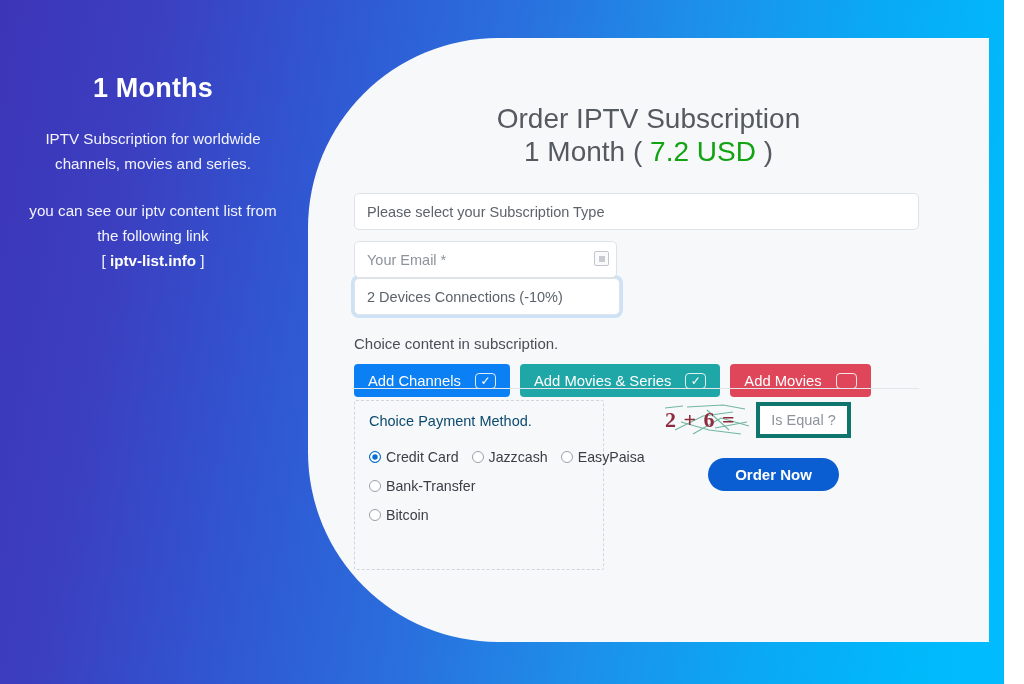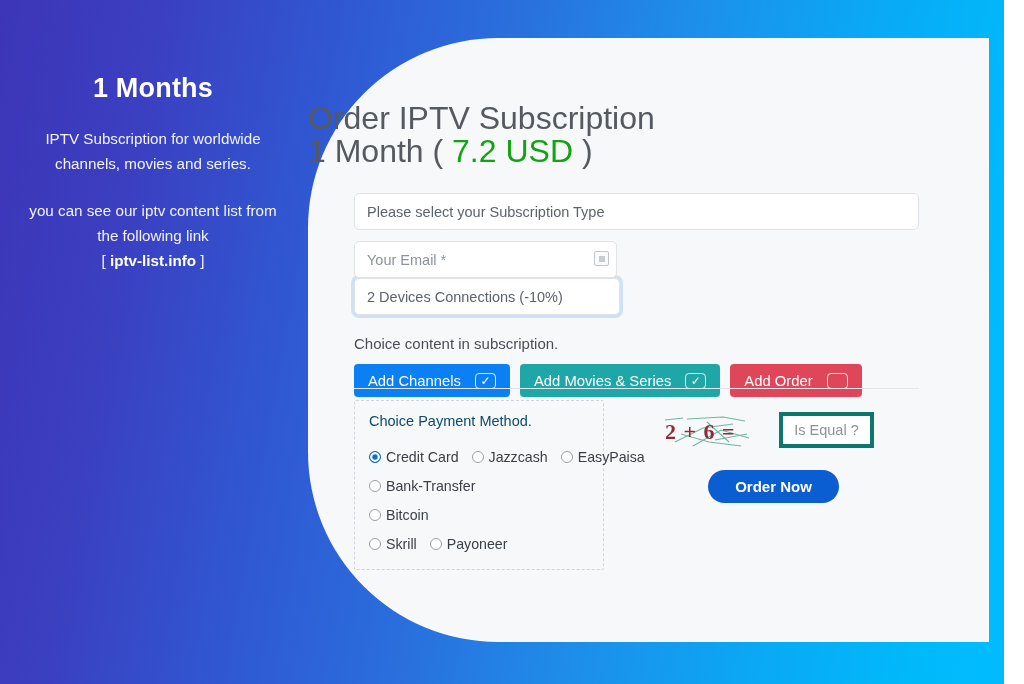--- a/index.html
+++ b/index.html
@@ -69,21 +69,22 @@
     border-bottom-left-radius: 190px 190px;
     border-top-right-radius: 0;
     border-bottom-right-radius: 0;
   }
 
   
   .order-title {
     position: absolute;
     left: 0; top: 64px;
     width: 681px;
-    font-size: 32px;
+    text-align: center;
+    font-size: 28px;
     color: #555a61;
     line-height: 33px;
     font-weight: 400;
   }
   .price { color: #12a312; font-weight: 400; }
 
   
   .form-area {
     position: absolute;
     left: 46px;
@@ -256,22 +257,22 @@
 
   
   .captcha-row {
     position: absolute;
     left: 355px;
     top: 362px;
     width: 256px;
   }
   .captcha-line {
     display: flex;
-    gap: 28px;
-    margin-top: 12px;
+    align-items: center;
+    gap: 5px;
   }
   .captcha-img {
     width: 88px;
     height: 40px;
     position: relative;
     overflow: hidden;
   }
   .captcha-img .eq {
     position: absolute;
     left: 2px; top: 7px;
@@ -357,21 +358,21 @@
       <div class="toggle-row">
         <button class="toggle-btn tb-channels">
           <span>Add Channels</span>
           <span class="box">✓</span>
         </button>
         <button class="toggle-btn tb-movies">
           <span>Add Movies &amp; Series</span>
           <span class="box">✓</span>
         </button>
         <button class="toggle-btn tb-adult">
-          <span>Add Order</span>
+          <span>Add Movies</span>
           <span class="box"></span>
         </button>
       </div>
     </div>
 
     <div class="divider"></div>
 
     <div class="pay-box">
       <div class="pay-title">Choice Payment Method.</div>
 
@@ -397,30 +398,20 @@
         </span>
       </div>
 
       <div class="pay-line">
         <span class="opt">
           <span class="radio"></span>
           <span>Bitcoin</span>
         </span>
       </div>
 
-      <div class="pay-line">
-        <span class="opt">
-          <span class="radio"></span>
-          <span>Skrill</span>
-        </span>
-        <span class="opt">
-          <span class="radio"></span>
-          <span>Payoneer</span>
-        </span>
-      </div>
     </div>
 
     <div class="captcha-row">
       <div class="captcha-line">
         <div class="captcha-img">
           <svg width="88" height="40" aria-hidden="true">
             <g stroke="#5bab8e" stroke-width="1.1" fill="none" opacity="0.85">
               <path d="M2 8 L20 6"></path>
               <path d="M24 7 L60 5 L82 9"></path>
               <path d="M12 30 L40 16 L70 12"></path>

